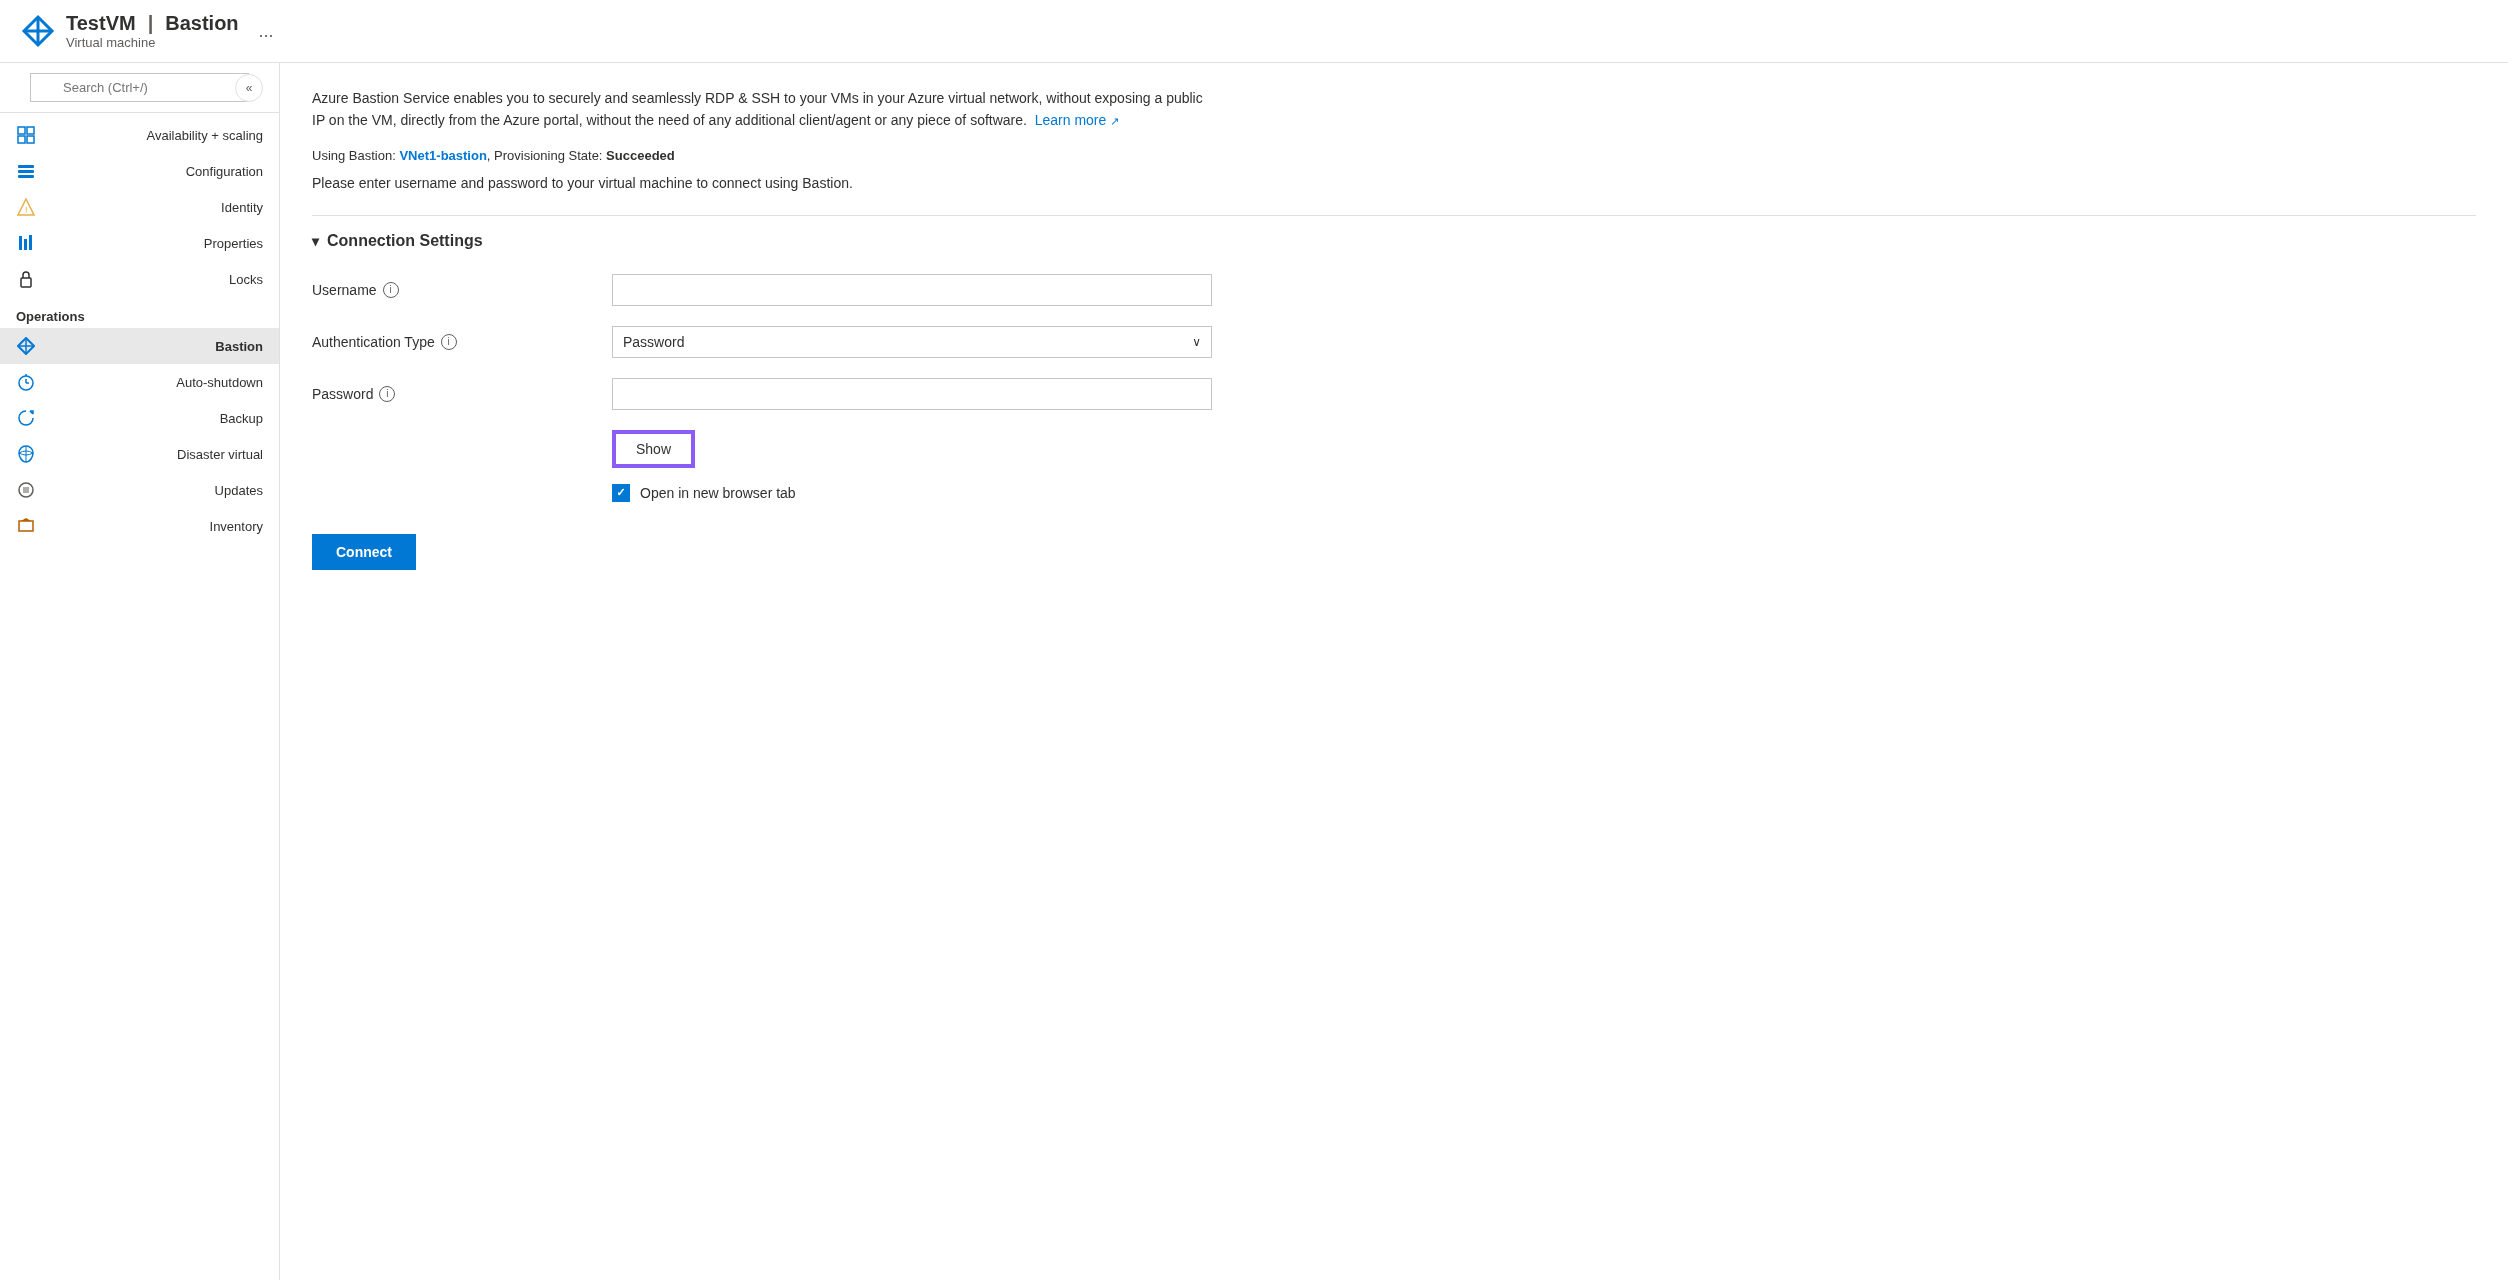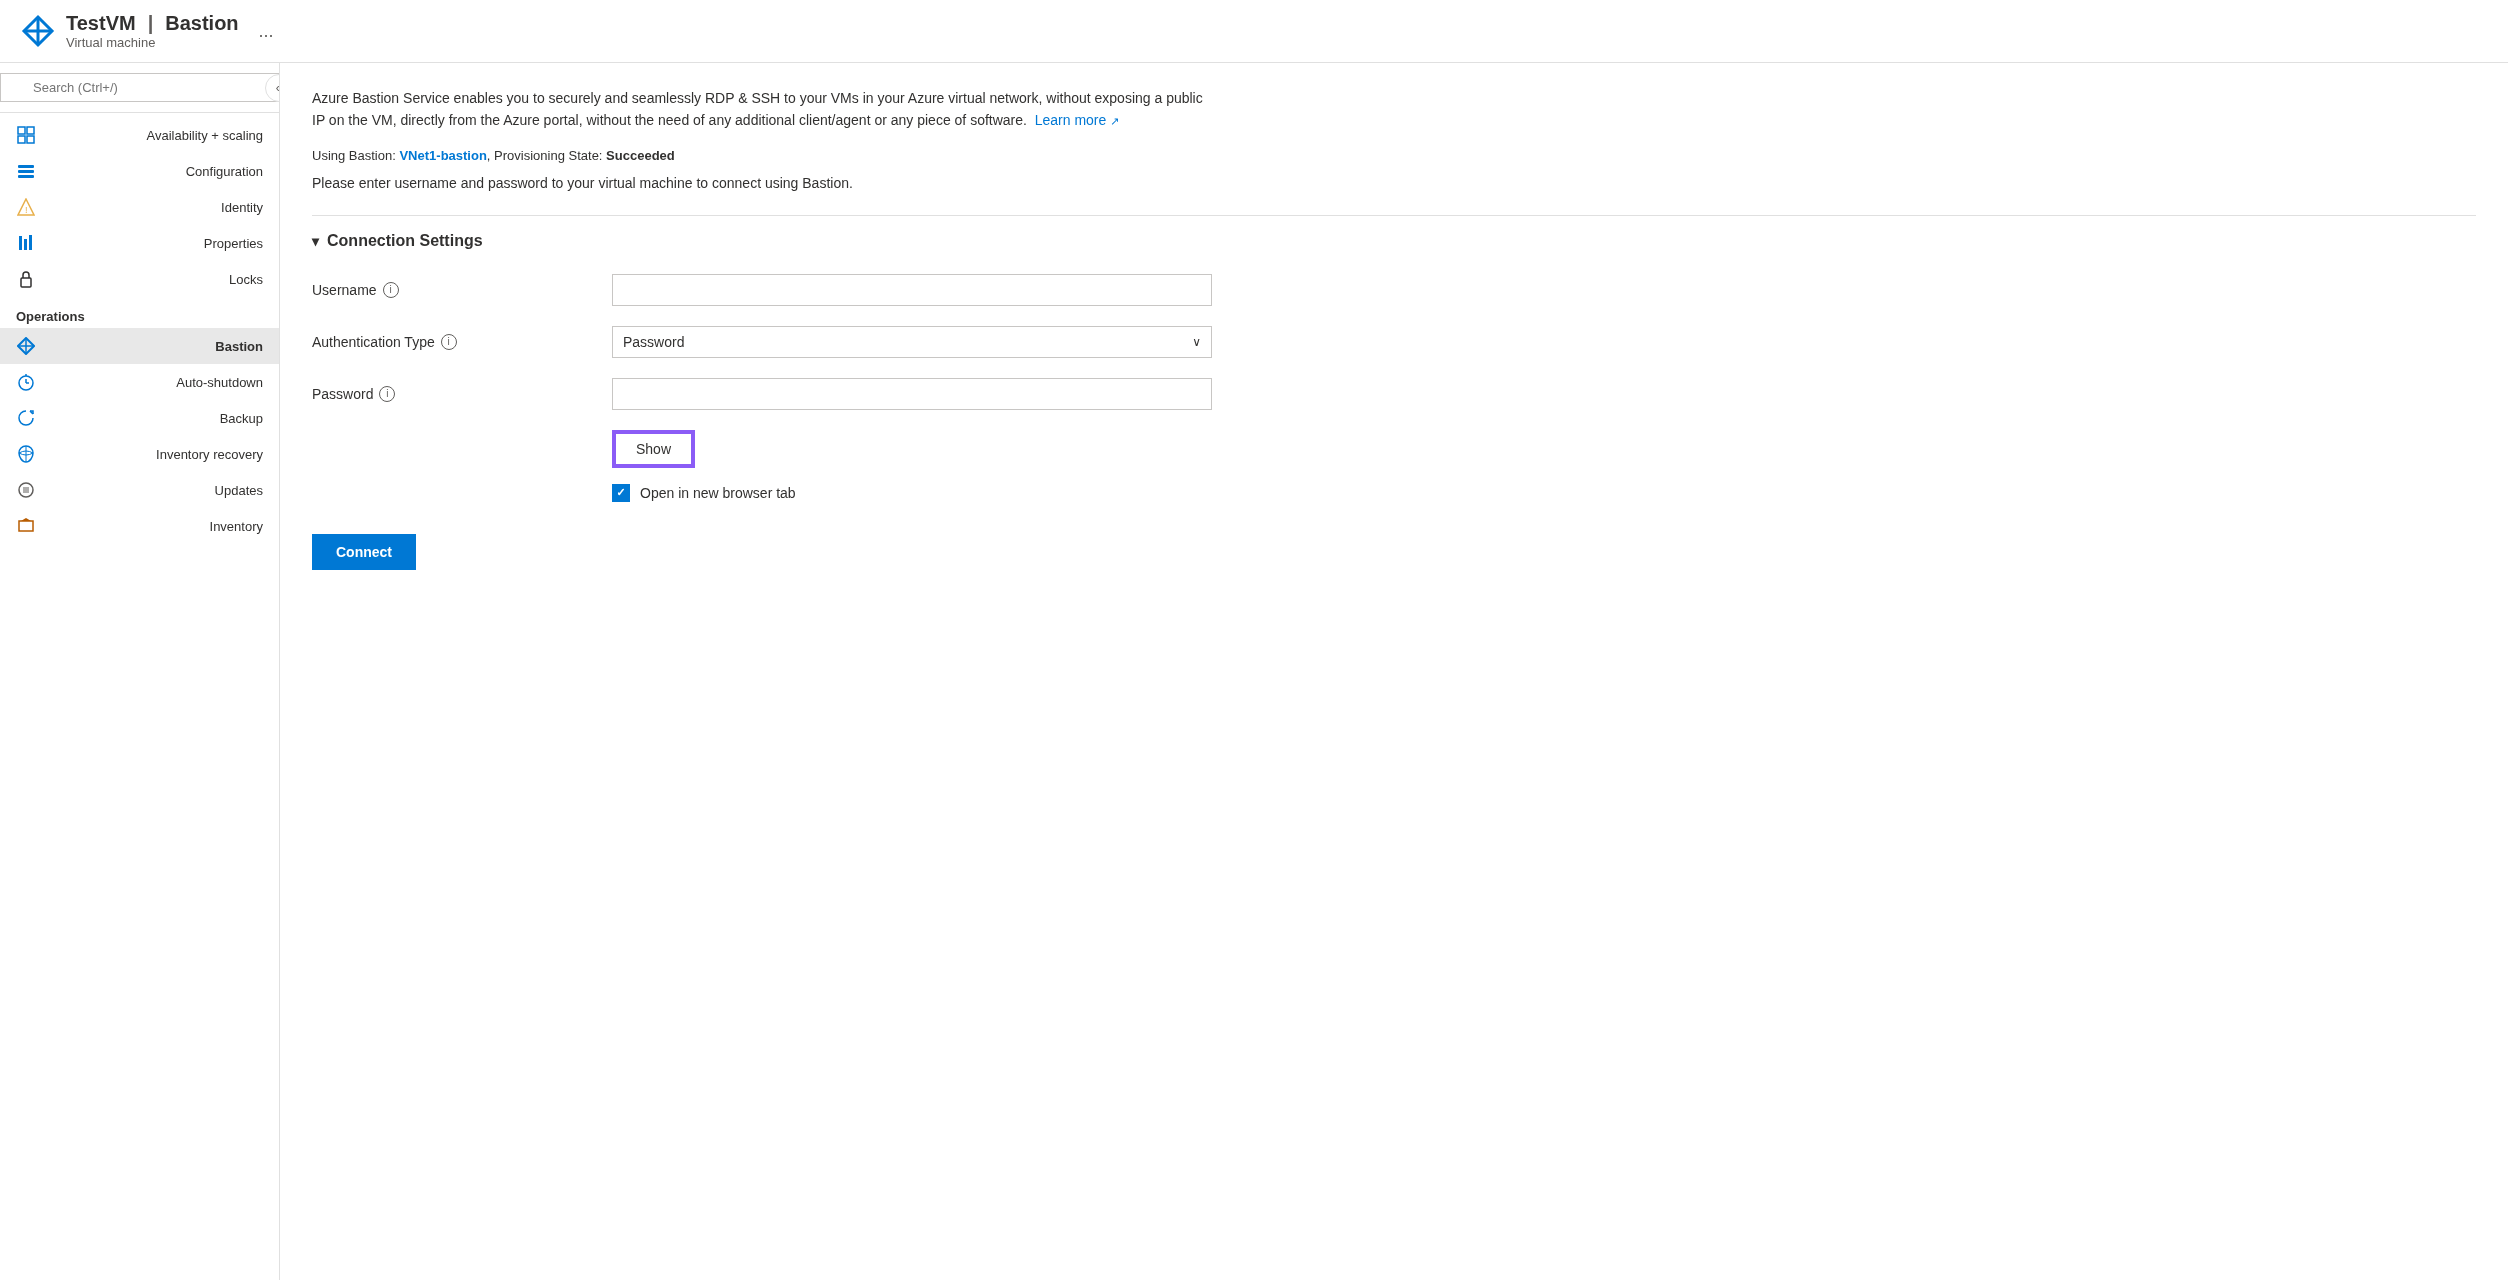--- a/index.html
+++ b/index.html
@@ -13,21 +13,21 @@
     .header-title-main { font-size: 20px; font-weight: 600; color: #323130; display: flex; align-items: center; gap: 8px; }
     .header-title-sub { font-size: 13px; color: #605e5c; }
     .header-separator { color: #605e5c; font-size: 20px; margin: 0 4px; }
     .ellipsis-btn { background: none; border: none; cursor: pointer; font-size: 18px; color: #605e5c; padding: 4px 8px; }
 
     
     .main-layout { display: flex; flex: 1; overflow: hidden; }
 
     
     .sidebar { width: 280px; border-right: 1px solid #e0e0e0; background: #fff; display: flex; flex-direction: column; overflow: hidden; flex-shrink: 0; }
-    .search-bar { padding: 10px 0; border-bottom: 1px solid #e0e0e0; }
+    .search-bar { padding: 10px 30px; border-bottom: 1px solid #e0e0e0; }
     .search-input { width: 100%; border: 1px solid #c8c6c4; padding: 6px 12px 6px 32px; font-size: 13px; color: #323130; background: #fff; position: relative; outline: none; }
     .search-wrapper { position: relative; }
     .search-icon-inner { position: absolute; left: 8px; top: 50%; transform: translateY(-50%); color: #605e5c; font-size: 13px; }
 
     .collapse-btn { position: absolute; right: -14px; top: 50%; transform: translateY(-50%); background: #fff; border: 1px solid #e0e0e0; border-radius: 50%; width: 28px; height: 28px; display: flex; align-items: center; justify-content: center; cursor: pointer; z-index: 10; color: #605e5c; font-size: 12px; }
 
     .sidebar-nav { flex: 1; overflow-y: auto; padding: 4px 0; position: relative; }
 
     .nav-item { display: flex; align-items: center; gap: 10px; padding: 8px 16px; cursor: pointer; font-size: 13px; color: #323130; justify-content: space-between; }
     .nav-item.active { background: #e8e8e8; font-weight: 600; }
@@ -211,21 +211,21 @@
 
       <div class="nav-item">
         <div class="nav-item-icon">
           <svg width="18" height="18" viewBox="0 0 18 18">
               <path d="M9 1 C5,1 2,4 2,8 C2,12 5,17 9,17 C13,17 16,12 16,8 C16,4 13,1 9,1" fill="none" stroke="#0078d4" stroke-width="1.5"></path>
               <path d="M2,8 Q9,4 16,8" fill="none" stroke="#0078d4" stroke-width="1"></path>
               <path d="M2,8 Q9,12 16,8" fill="none" stroke="#0078d4" stroke-width="1"></path>
               <line x1="9" y1="1" x2="9" y2="17" stroke="#0078d4" stroke-width="1"></line>
             </svg>
         </div>
-        <span>Inventory recovery</span>
+        <span>Disaster virtual</span>
       </div>
 
       <div class="nav-item">
         <div class="nav-item-icon">
           <svg width="18" height="18" viewBox="0 0 18 18">
               <circle cx="9" cy="9" r="7" fill="none" stroke="#605e5c" stroke-width="1.5"></circle>
               <path d="M6,6 L12,6 L12,12 L6,12 Z" fill="#605e5c" opacity="0.5"></path>
             </svg>
         </div>
         <span>Updates</span>

